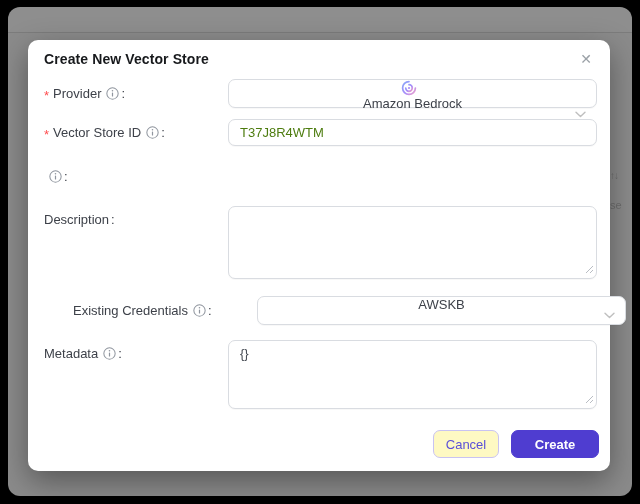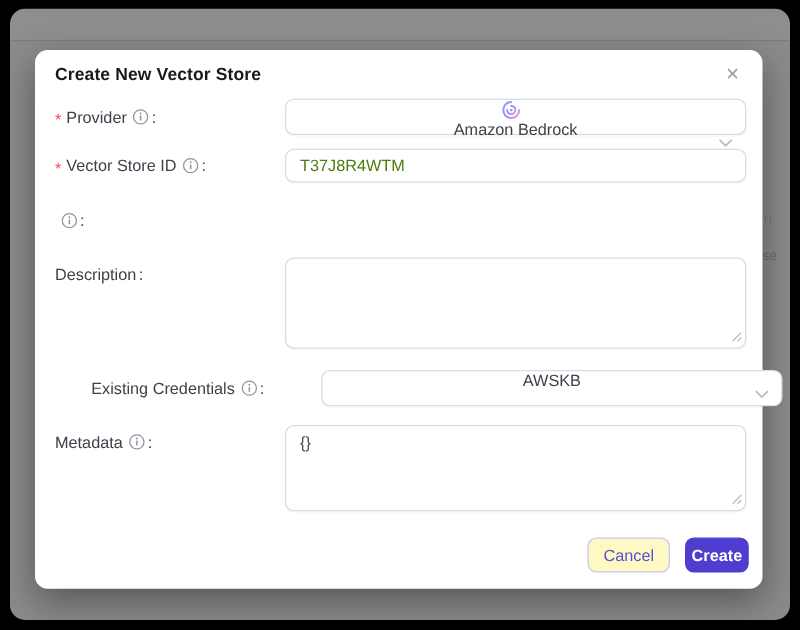--- a/index.html
+++ b/index.html
@@ -99,21 +99,21 @@
   }
   .btn{
     height:28px;border-radius:7px;font-size:13px;cursor:pointer;
     display:flex;align-items:center;justify-content:center;
     font-family:"Liberation Sans", sans-serif;
   }
   .btn-cancel{
     width:66px;background:#fef9c3;border:1px solid #c9c3f2;color:#5a4fd8;
   }
   .btn-create{
-    width:51px;background:#4f3dd0;border:1px solid #4f3dd0;color:#fff;font-weight:700;
+    width:88px;background:#4f3dd0;border:1px solid #4f3dd0;color:#fff;font-weight:700;
   }
 </style>
 </head>
 <body>
 
 <svg width="0" height="0" style="position:absolute">
   <defs>
     <linearGradient id="bedrock-grad" x1="0" y1="0" x2="1" y2="1">
       <stop offset="0" stop-color="#86a8f8"></stop>
       <stop offset="0.55" stop-color="#a78bfa"></stop>

